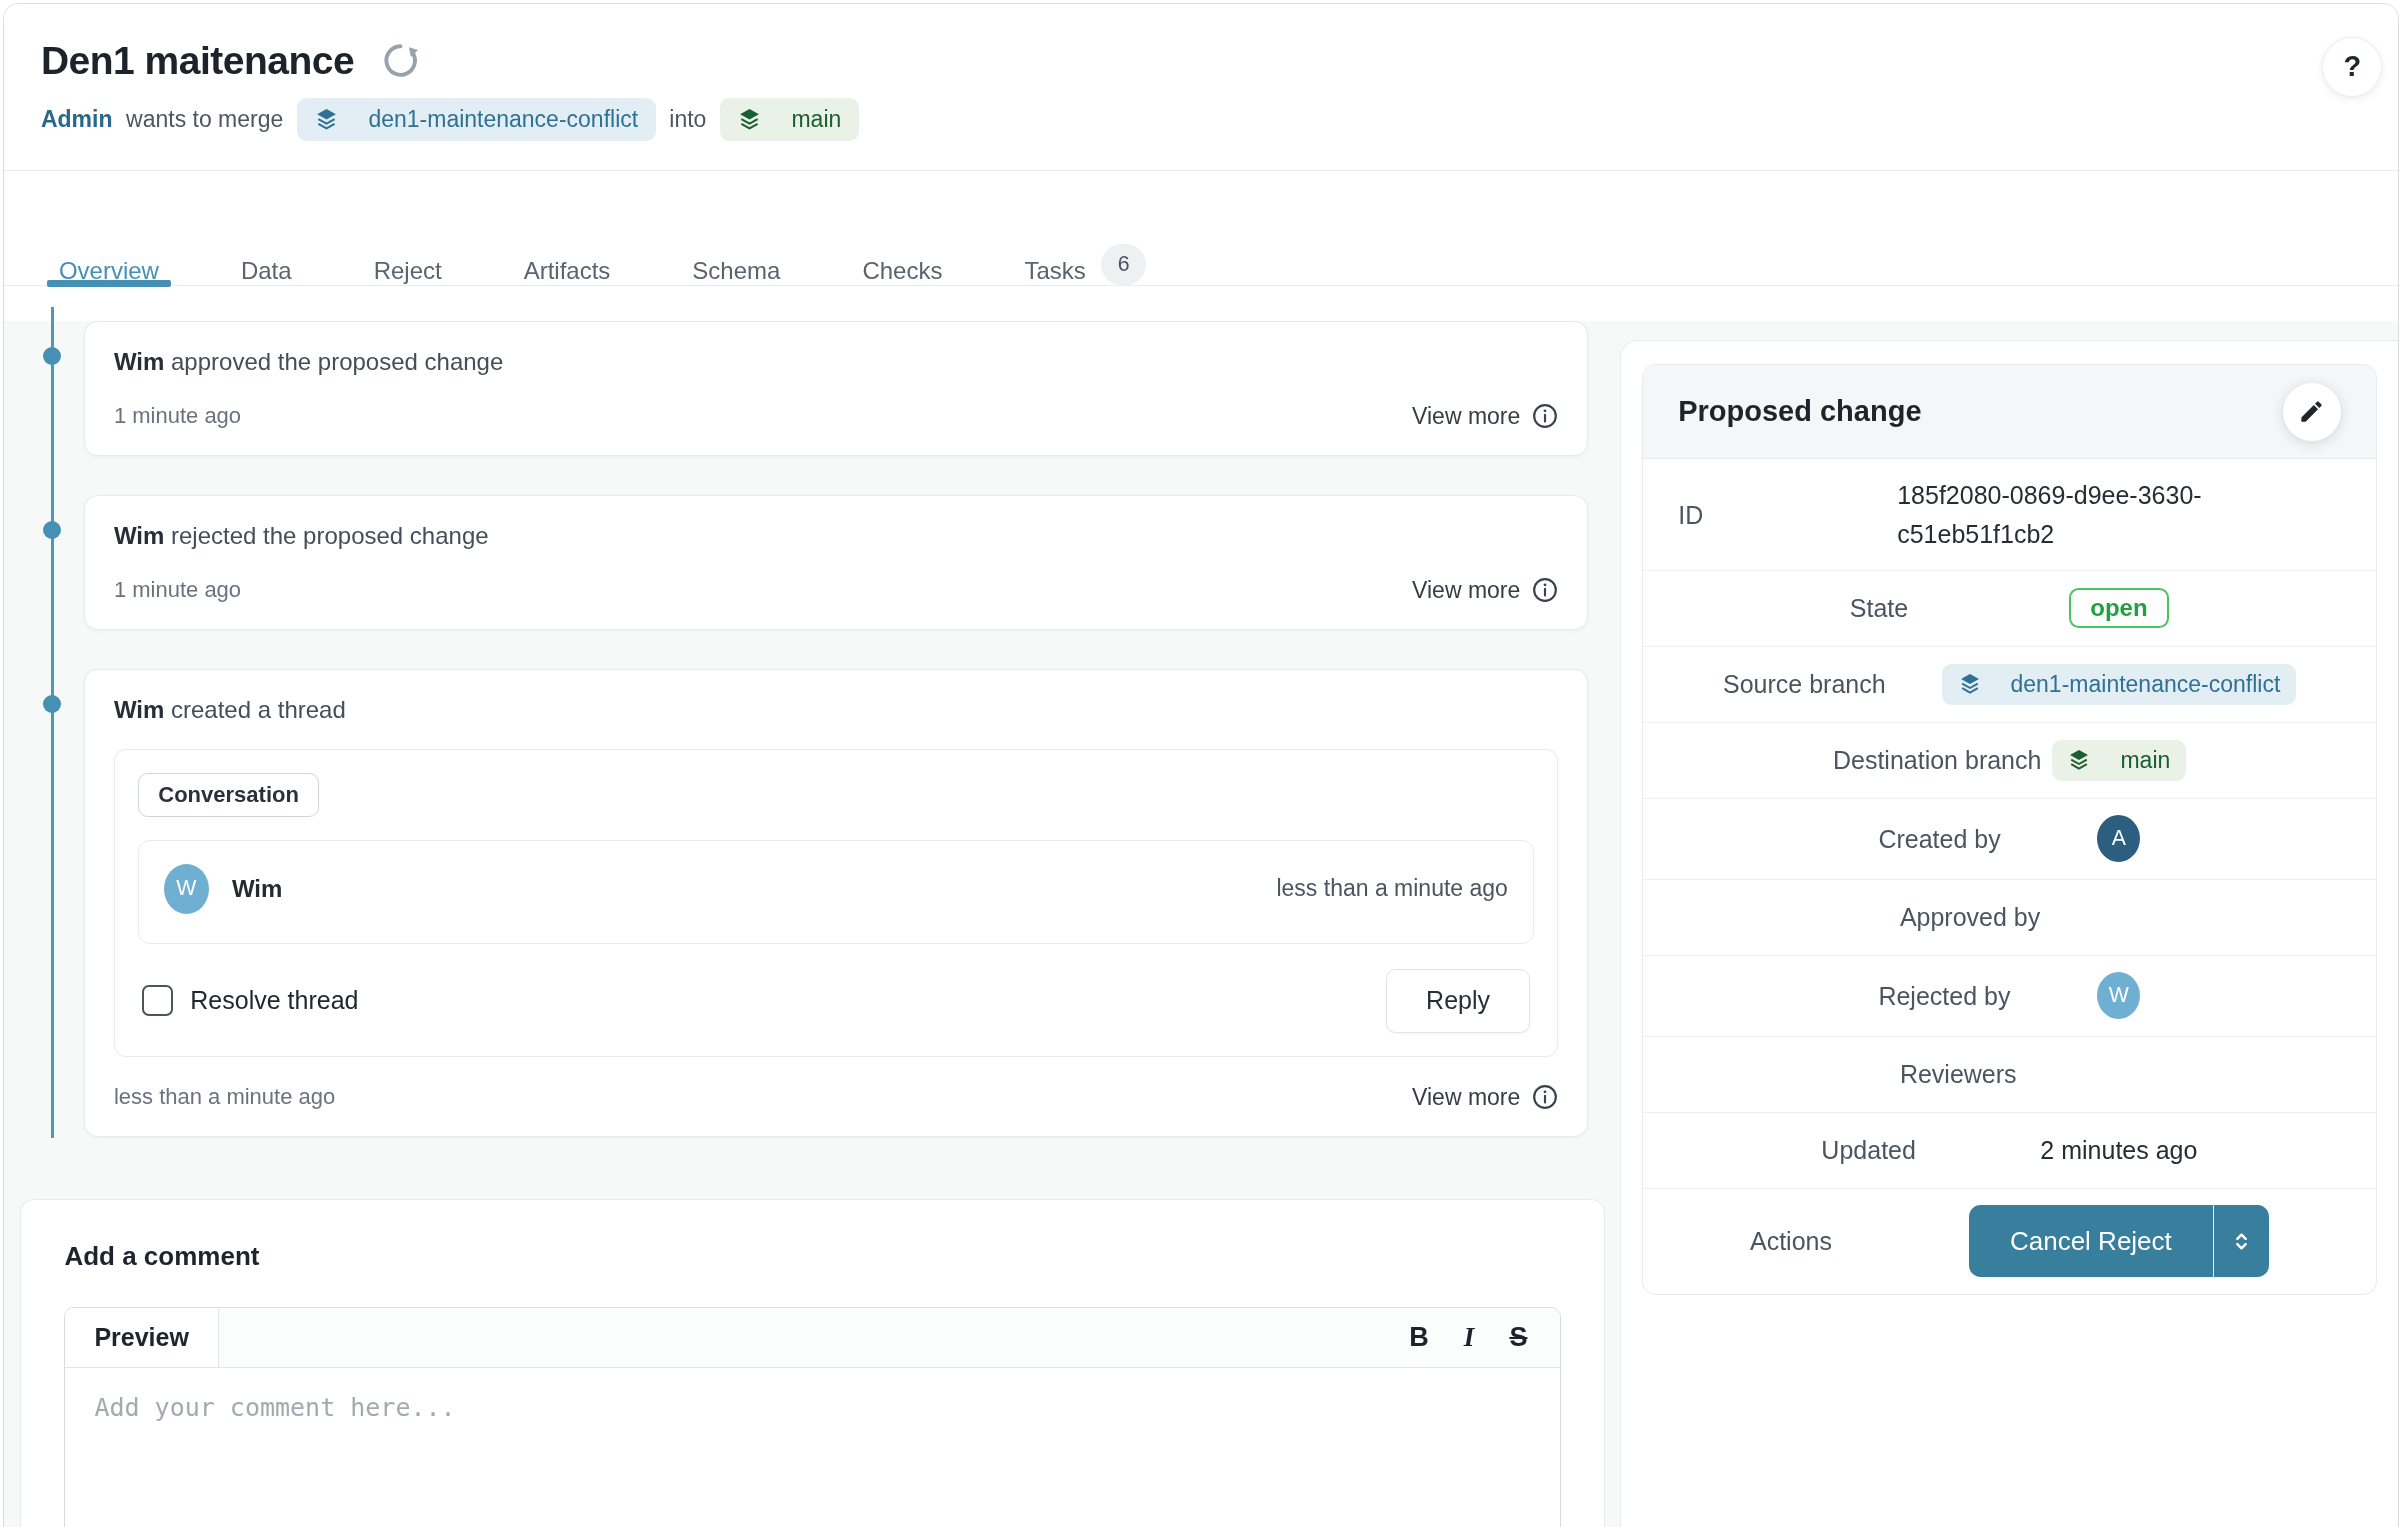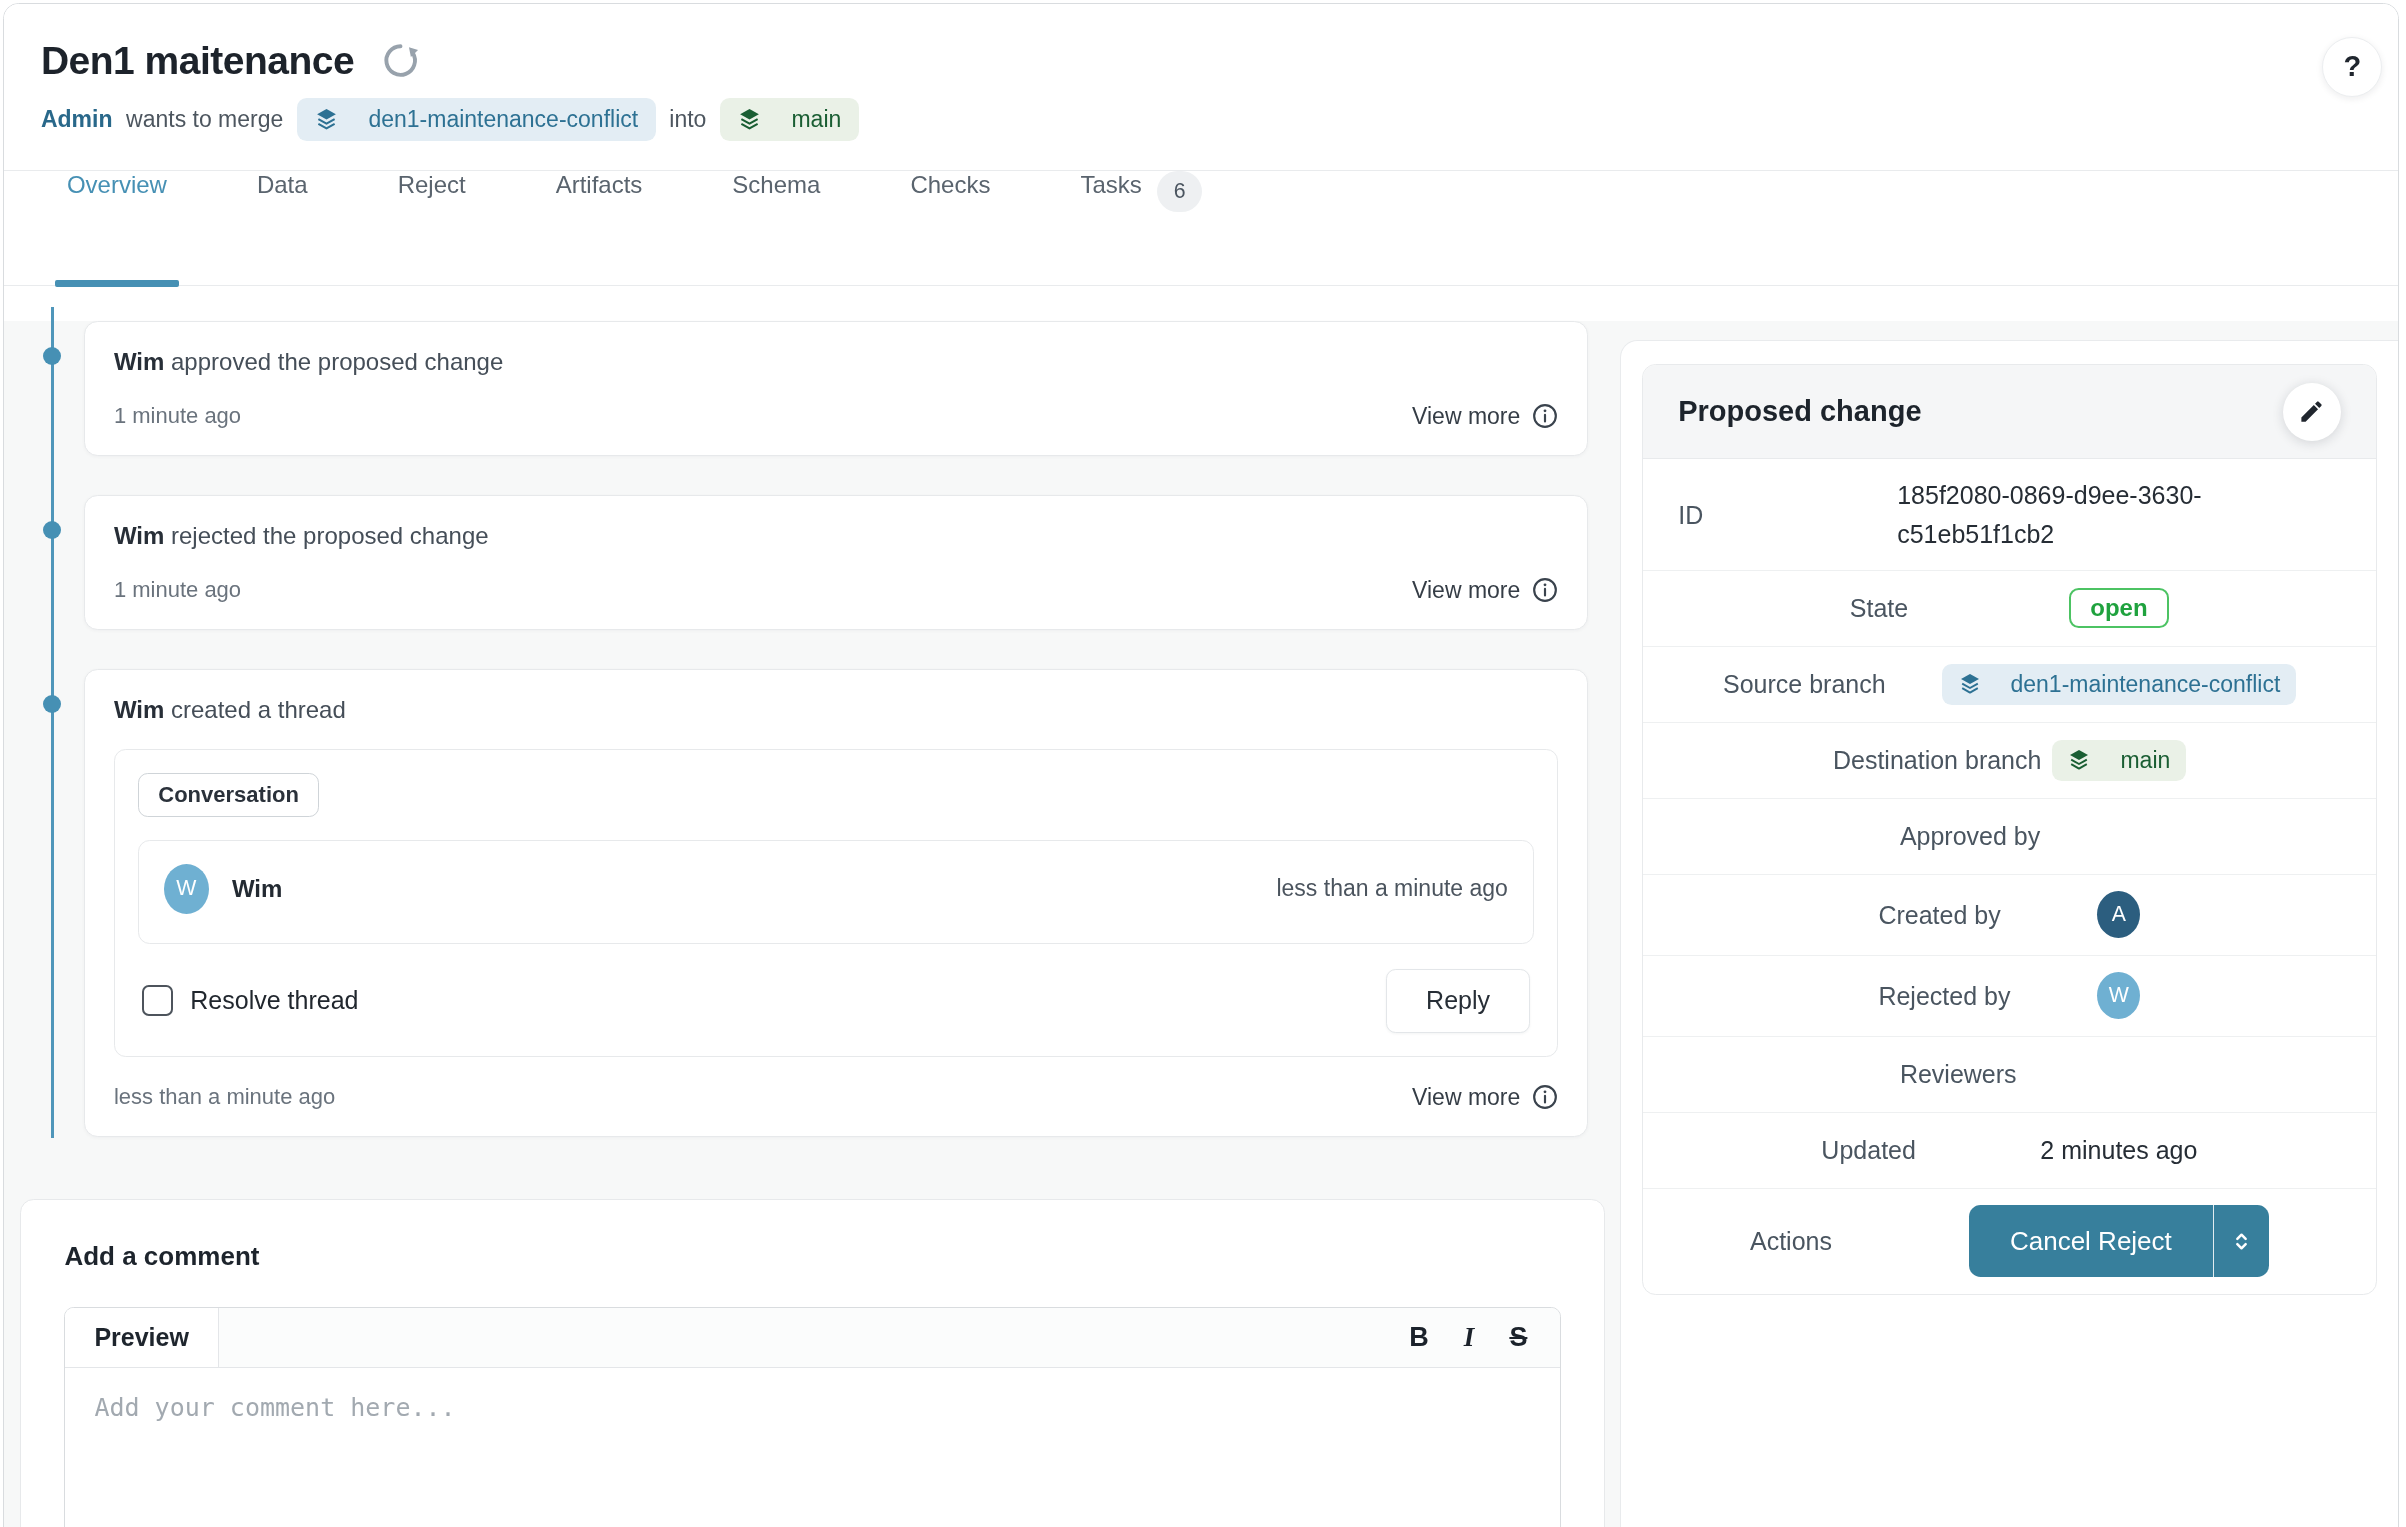--- a/index.html
+++ b/index.html
@@ -26,22 +26,22 @@
   .branch-badge svg { flex: none; }
   .help-btn { position: absolute; top: 33px; right: 15.5px; width: 60px; height: 60px;
     border-radius: 50%; background: #fff; border: 1.9px solid #eceef0;
     box-shadow: 0 1.9px 7.8px rgba(20,30,40,.08); font-size: 29px; font-weight: 600; color: #20262e;
     display: flex; align-items: center; justify-content: center; cursor: pointer;
     font-family: "Liberation Sans", sans-serif; }
 
   
   .tabbar { display: flex; align-items: center; gap: 82px; height: 115px; padding-left: 55px;
     background: #fff; border-bottom: 1.9px solid #e9ebed; }
-  .tab { position: relative; height: 100%; display: flex; align-items: flex-start; gap: 15.5px;
-    font-size: 24px; color: #5a646e; cursor: pointer; margin-left: 8px; }
+  .tab { position: relative; height: 100%; display: flex; align-items: flex-end; gap: 15.5px;
+    font-size: 24px; color: #5a646e; cursor: pointer; }
   .tab.active { color: var(--accent, #4690b4); font-weight: 500; }
   .tab.active::after { content: ''; position: absolute; bottom: -1.9px; left: -11.6px; right: -11.6px;
     height: 6.8px; background: var(--accent, #4690b4); border-radius: 1.9px; }
   .tab-badge { background: #eef0f2; border-radius: 969px; padding: 7.8px 16.5px; font-size: 21.3px;
     color: #4b5560; }
 
   
   .content { position: relative; background: var(--page_bg, #f7f8f8); height: 1327px; }
   .main-col { width: 1621px; }
 
@@ -325,26 +325,26 @@
             <svg width="24" height="24" viewBox="0 0 24 24" fill="none" stroke="#1a5e33" stroke-width="2" stroke-linejoin="round">
               <path d="M12 2 L21 7 L12 12 L3 7 Z" fill="#1a5e33" stroke="none"></path>
               <path d="M4.2 11.6 L12 16 L19.8 11.6"></path>
               <path d="M4.2 16.2 L12 20.6 L19.8 16.2"></path>
             </svg>
             <span>main</span>
           </span>
         </div>
 
         <div class="row">
-          <span class="row-label">Approved by</span>
-        </div>
-
-        <div class="row">
           <span class="row-label">Created by</span>
           <span class="s-avatar dark">A</span>
+        </div>
+
+        <div class="row">
+          <span class="row-label">Approved by</span>
         </div>
 
         <div class="row">
           <span class="row-label">Rejected by</span>
           <span class="s-avatar light">W</span>
         </div>
 
         <div class="row">
           <span class="row-label">Reviewers</span>
         </div>

